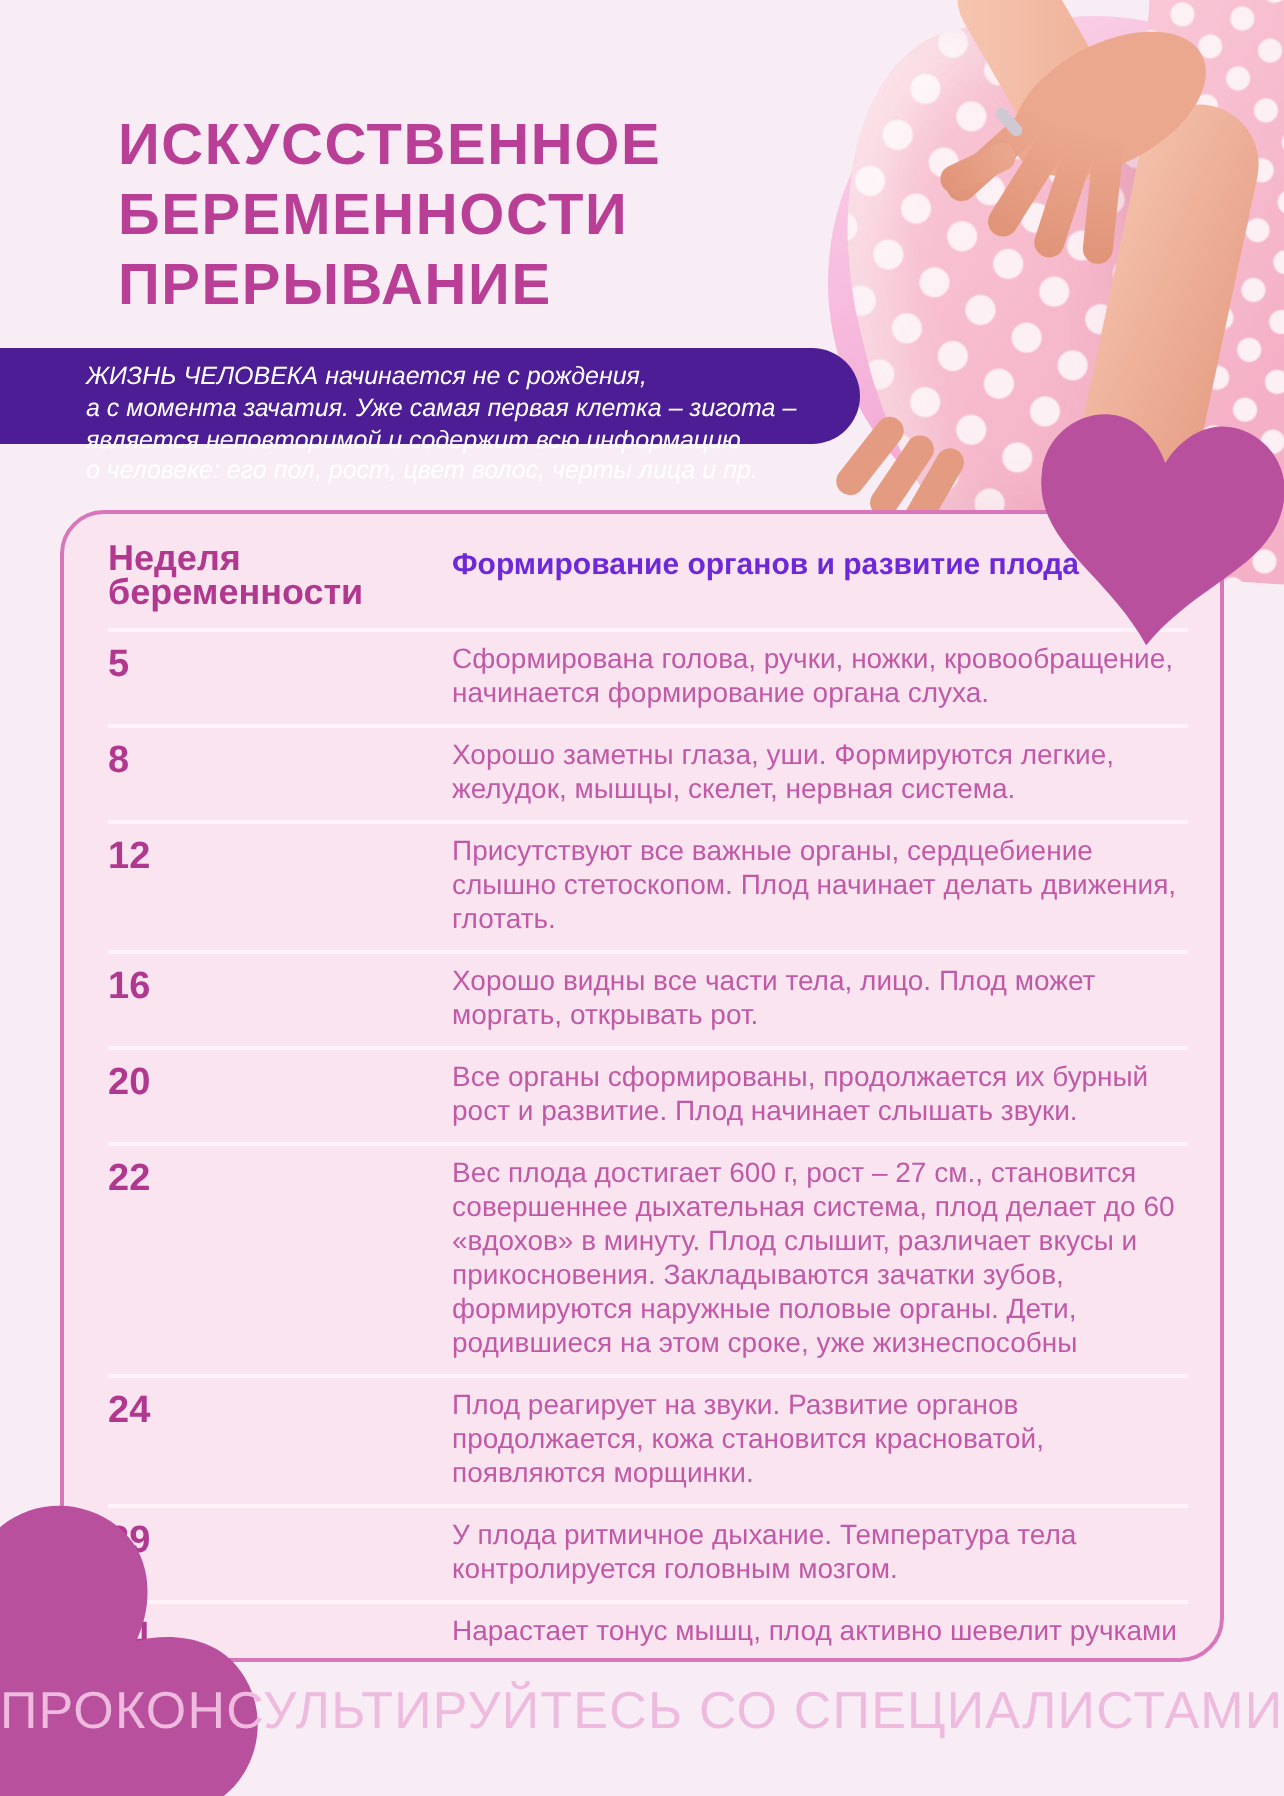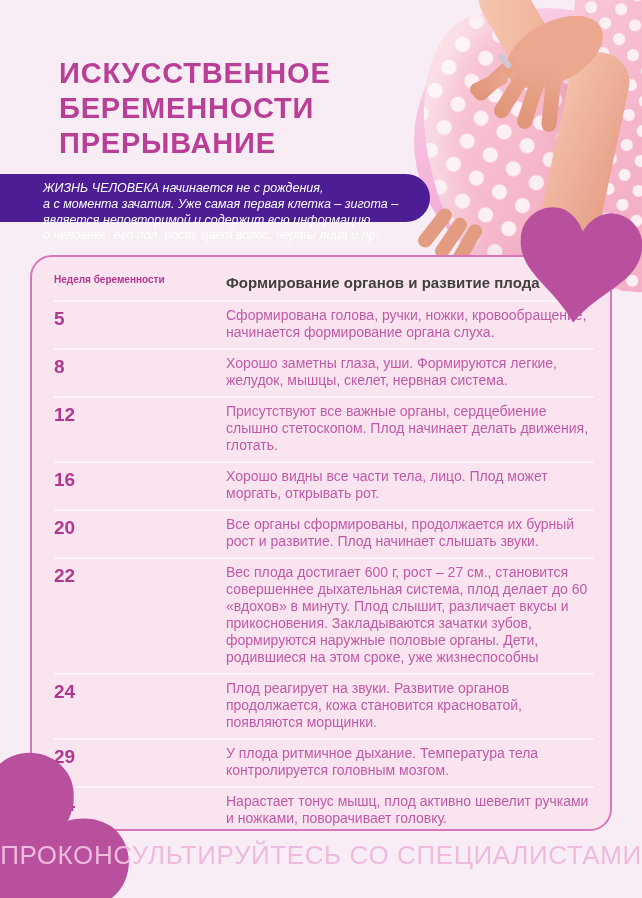--- a/index.html
+++ b/index.html
@@ -62,36 +62,36 @@
     box-sizing:border-box;background:#4c1d95;border-radius:0 26px 26px 0;
     padding:7px 10px 7px 43px;
     color:#ffffff;font-style:italic;font-size:12.5px;line-height:15.8px;
     white-space:pre-line;}
 
   
   .dev-table{position:absolute;left:30px;top:255px;width:582px;height:576px;z-index:2;
     box-sizing:border-box;background:#fae4f0;border:2px solid #d777ba;border-radius:22px;
     padding:2px 16px 0 22px;overflow:hidden;}
   .t-head{display:grid;grid-template-columns:172px 1fr;padding:12px 0 9px;}
-  .t-head .c1{font-size:10px;line-height:17px;font-weight:700;color:#b0388f;width:120px;}
-  .t-head .c2{font-size:15px;line-height:17px;font-weight:700;color:#404040;padding-top:3px;}
+  .t-head .c1{font-size:18px;line-height:17px;font-weight:700;color:#b0388f;width:120px;}
+  .t-head .c2{font-size:15px;line-height:17px;font-weight:700;color:#6d28d9;padding-top:3px;}
   .t-row{display:grid;grid-template-columns:172px 1fr;padding:5px 0 7px;
     border-top:2px solid #fdf3f9;}
   .t-week{font-size:19px;line-height:22px;font-weight:800;color:#b0388f;padding-top:1px;}
   .t-desc{font-size:14px;line-height:17px;color:#c15aa6;padding-right:4px;}
 
   
   .heart{position:absolute;z-index:3;}
   .heart svg{display:block;width:100%;height:100%;}
   .heart-tr{left:518px;top:210px;width:122px;height:113px;transform:rotate(6deg);}
   .heart-bl{left:-58px;top:772px;width:175px;height:162px;transform:rotate(50deg);}
 
   
   .footer{position:absolute;left:0;top:840px;width:642px;z-index:5;
-    text-align:center;font-size:26px;line-height:30px;font-weight:400;
+    text-align:left;font-size:26px;line-height:30px;font-weight:400;
     letter-spacing:0.6px;color:#eebade;text-transform:uppercase;}
 </style>
 </head>
 <body>
 
 <div class="poster">
 
   <div class="photo">
     <div class="circle"></div>
     <div class="belly"></div>

